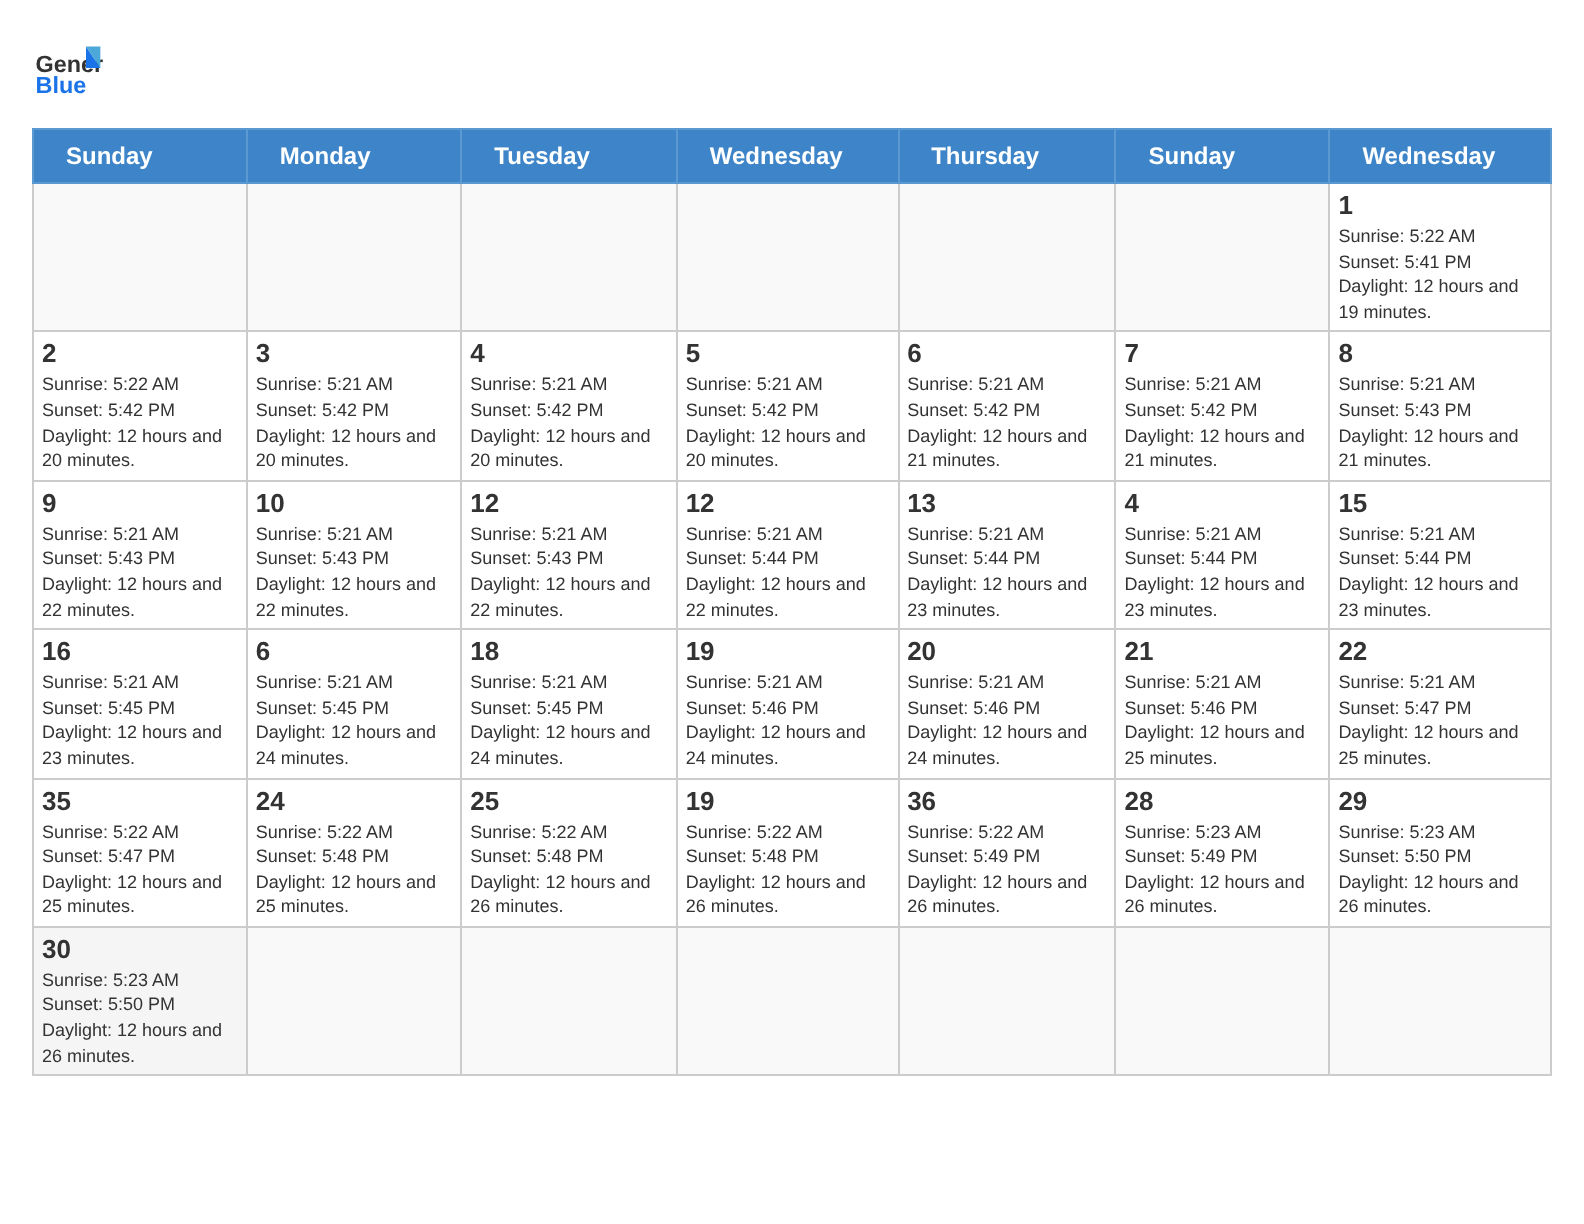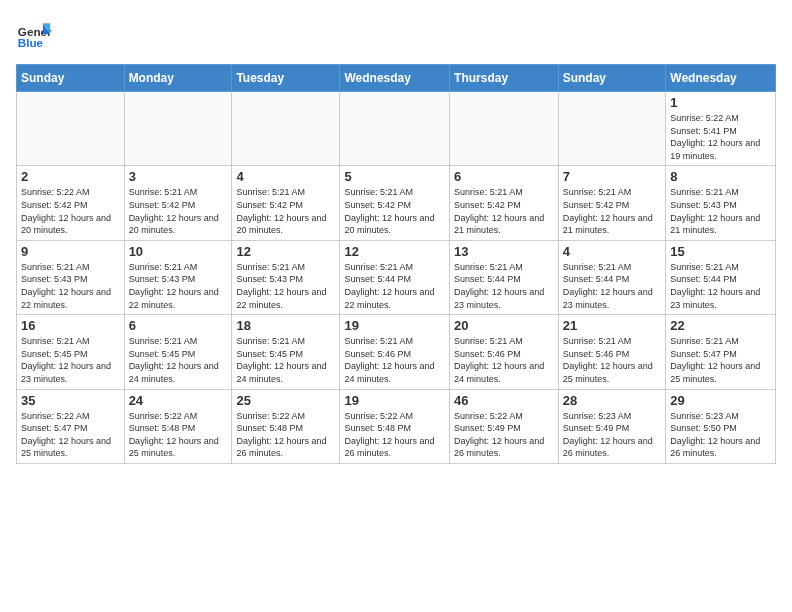--- a/index.html
+++ b/index.html
@@ -40,21 +40,21 @@
     .calendar {
       width: 100%;
       border-collapse: collapse;
       border: 1px solid #ccc;
     }
     .calendar th {
       background: #3d85c8;
       color: #fff;
       font-size: 12px;
       font-weight: bold;
-      padding: 6px 4px;
+      padding: 6px 16px;
       text-align: left;
       border: 1px solid #5a9ad0;
     }
     .calendar td {
       vertical-align: top;
       border: 1px solid #ccc;
       padding: 3px 4px;
       width: 113px;
       min-height: 70px;
       font-size: 9.5px;
@@ -279,32 +279,46 @@
 Sunset: 5:48 PM
 Daylight: 12 hours and 26 minutes.</div>
         </td>
         <td>
           <span class="day-number">19</span>
           <div class="day-info" style="white-space: pre-line;">Sunrise: 5:22 AM
 Sunset: 5:48 PM
 Daylight: 12 hours and 26 minutes.</div>
         </td>
         <td>
-          <span class="day-number">46</span>
+          <span class="day-number">36</span>
           <div class="day-info" style="white-space: pre-line;">Sunrise: 5:22 AM
 Sunset: 5:49 PM
 Daylight: 12 hours and 26 minutes.</div>
         </td>
         <td>
           <span class="day-number">28</span>
           <div class="day-info" style="white-space: pre-line;">Sunrise: 5:23 AM
 Sunset: 5:49 PM
 Daylight: 12 hours and 26 minutes.</div>
         </td>
         <td>
           <span class="day-number">29</span>
           <div class="day-info" style="white-space: pre-line;">Sunrise: 5:23 AM
 Sunset: 5:50 PM
 Daylight: 12 hours and 26 minutes.</div>
         </td>
+      </tr>
+      <tr class="row-last">
+        <td>
+          <span class="day-number">30</span>
+          <div class="day-info" style="white-space: pre-line;">Sunrise: 5:23 AM
+Sunset: 5:50 PM
+Daylight: 12 hours and 26 minutes.</div>
+        </td>
+        <td class="empty"></td>
+        <td class="empty"></td>
+        <td class="empty"></td>
+        <td class="empty"></td>
+        <td class="empty"></td>
+        <td class="empty"></td>
       </tr>
     </tbody>
 </table>
 
 </body></html>

